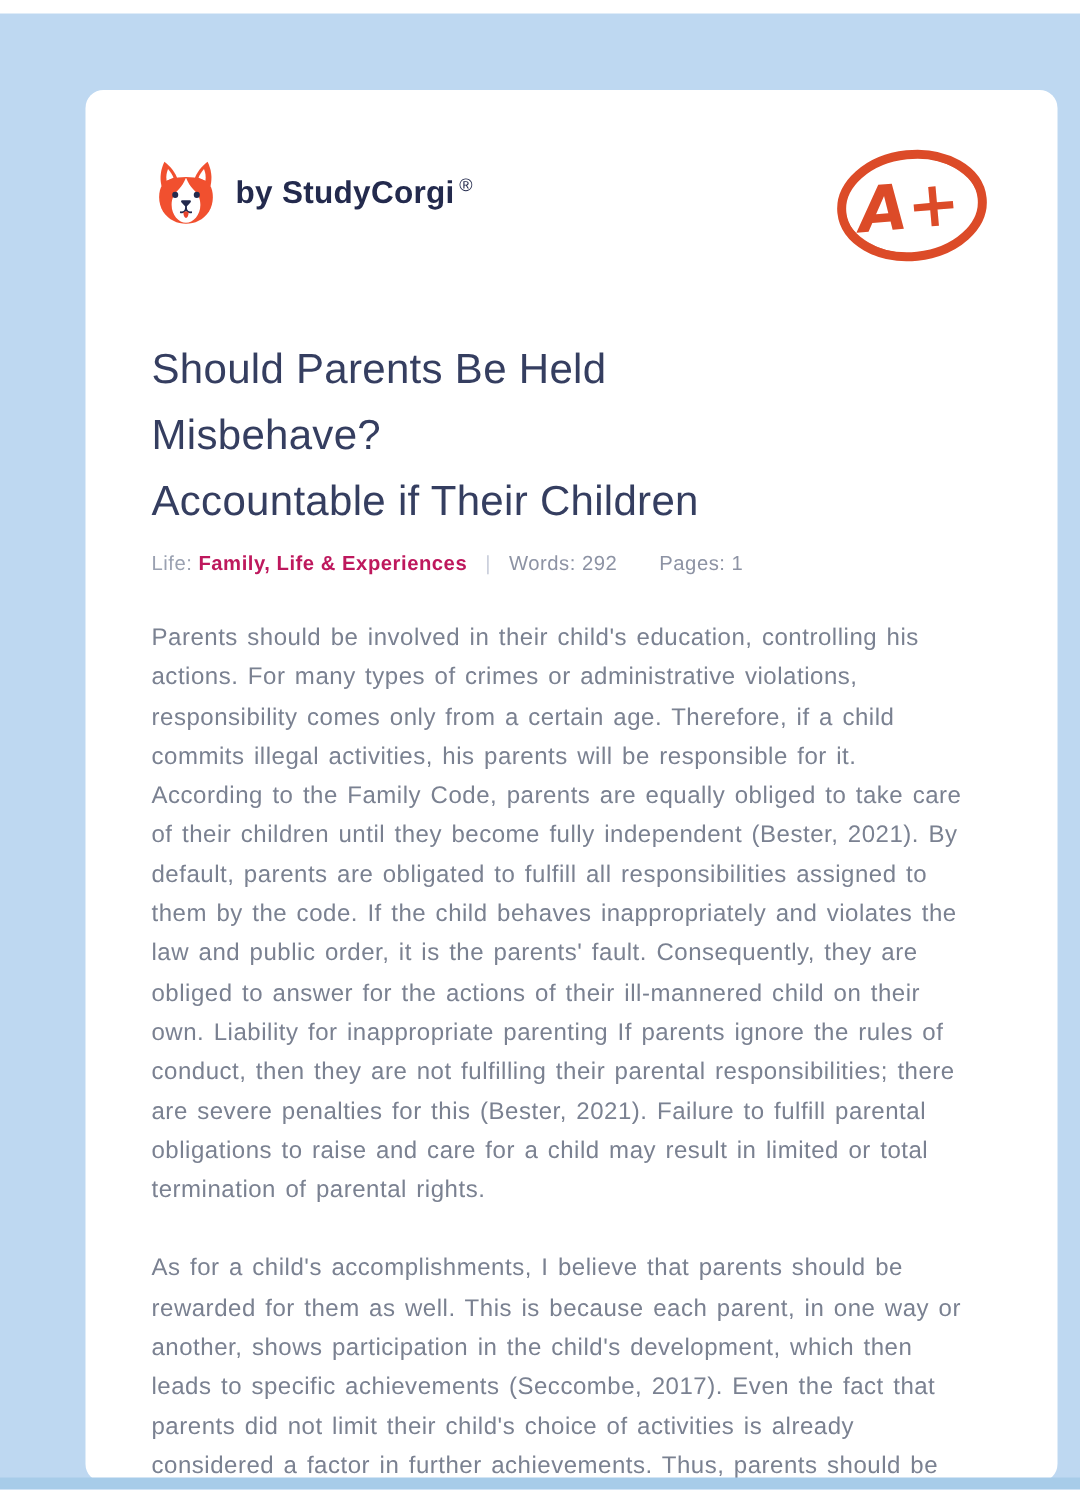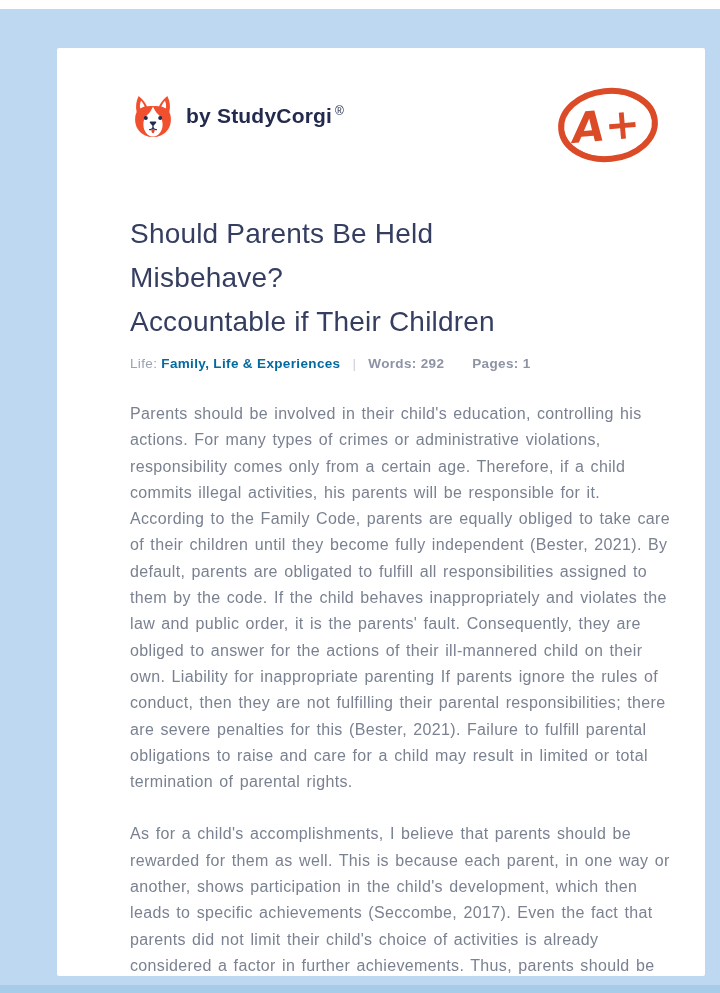--- a/index.html
+++ b/index.html
@@ -12,27 +12,27 @@
   }
   .top-strip {
     position: absolute; top: 0; left: 0;
     width: 720px; height: 9px; background: #ffffff;
   }
   .bottom-strip {
     position: absolute; bottom: 0; left: 0;
     width: 720px; height: 8px; background: #a7cce9;
   }
   .card {
-    position: absolute; left: 57px; top: 48px;
+    position: absolute; left: 57px; top: 60px;
     width: 648px; height: 928px;
     background: #ffffff;
-    border-radius: 2px;
+    border-radius: 12px;
     overflow: hidden;
     box-sizing: border-box;
-    padding: 30px 43px 0 73px;
+    padding: 30px 43px 0 44px;
   }
   .header-row {
     display: flex;
     justify-content: space-between;
     align-items: flex-start;
     height: 110px;
   }
   .logo {
     display: flex; align-items: center;
     margin-top: 14px;
@@ -62,23 +62,23 @@
     letter-spacing: 0.2px;
   }
   .meta-row {
     margin-top: 12px;
     font-size: 13.5px;
     letter-spacing: 0.35px;
     color: #9aa1b1;
     white-space: nowrap;
   }
   .meta-topic-label { color: #9aa1b1; }
-  .meta-topic-value { color: #0369a1; font-weight: 700; margin-left: 4px; }
+  .meta-topic-value { color: #be185d; font-weight: 700; margin-left: 4px; }
   .meta-separator { color: #c9cedb; margin: 0 12px; }
-  .meta-words, .meta-pages { color: #8d93a4; font-weight: 700; }
+  .meta-words, .meta-pages { color: #8d93a4; font-weight: 400; }
   .meta-pages { margin-left: 28px; }
   .meta-num { margin-left: 4px; }
   .essay-body {
     margin-top: 30px;
     width: 540px;
   }
   .essay-body p {
     margin: 0 0 26px 0;
     font-size: 16px;
     line-height: 26.3px;

